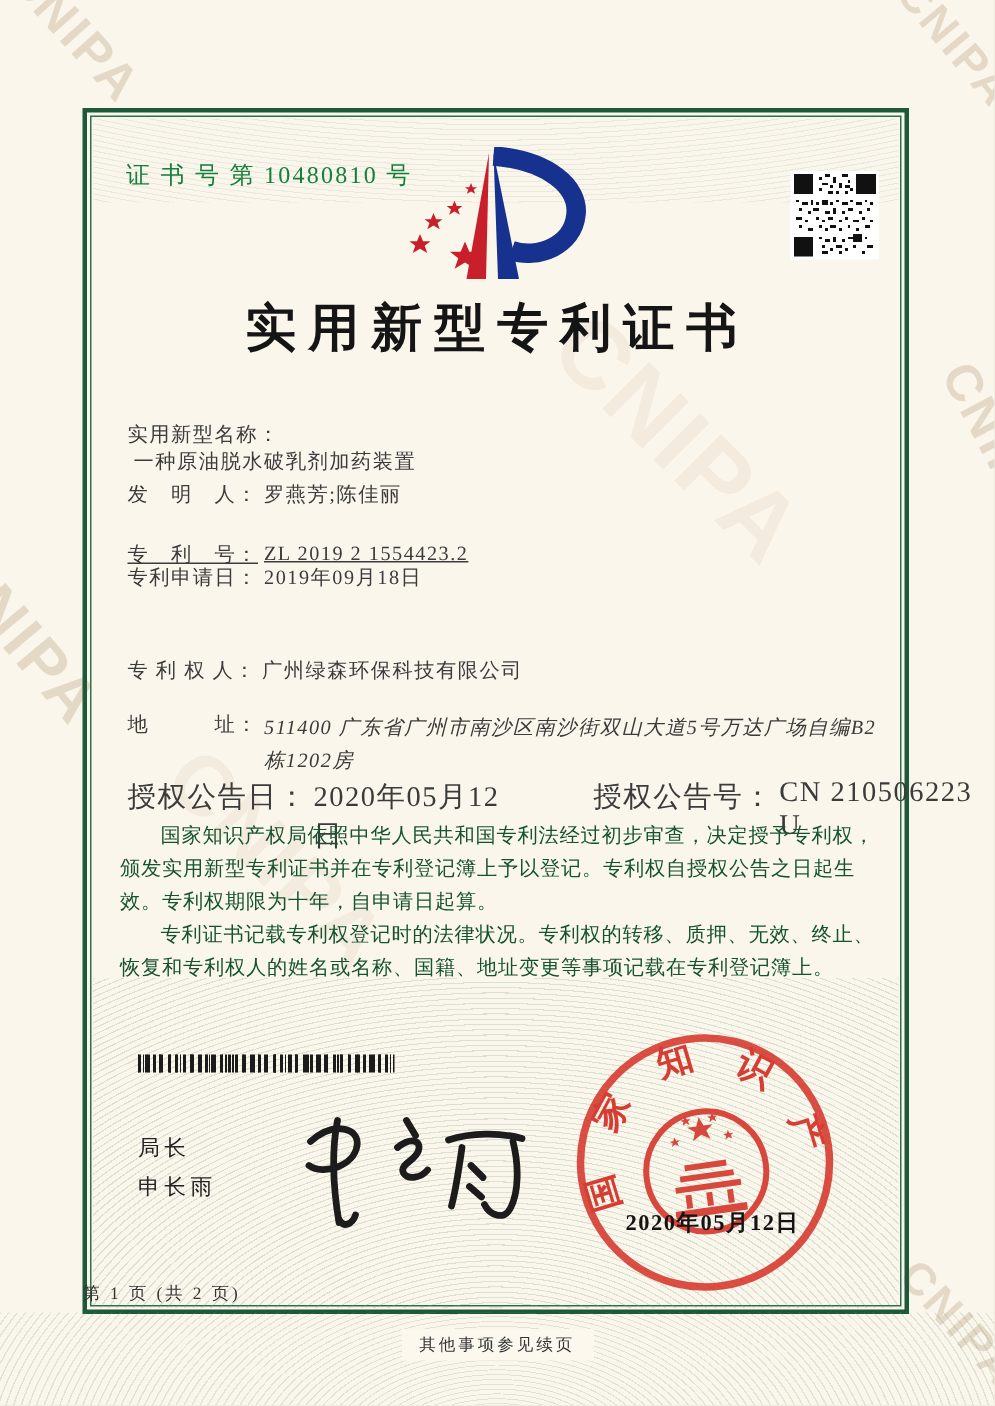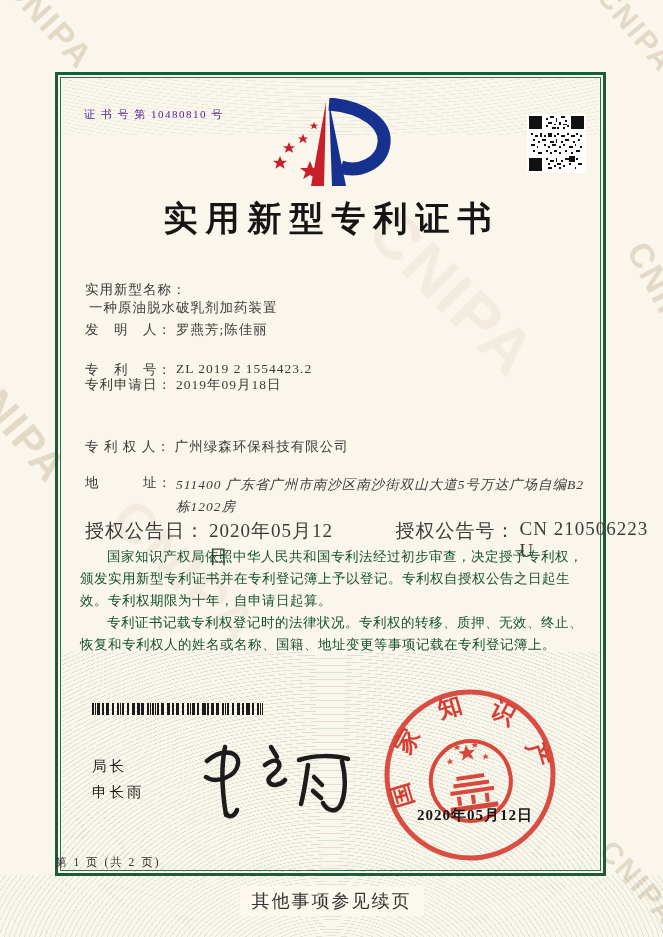--- a/index.html
+++ b/index.html
@@ -32,22 +32,22 @@
     position:absolute;left:62px;top:652px;width:537px;height:220px;
     background:repeating-radial-gradient(ellipse 1000px 700px at 50% 138%,
       transparent 0 4px, rgba(120,162,126,0.25) 4px 5px);
   }
   .waves-page-bottom{
     position:absolute;left:0;bottom:0;width:663px;height:62px;
     background:repeating-radial-gradient(ellipse 1400px 900px at 50% 170%,
       transparent 0 4px, rgba(120,162,126,0.22) 4px 5px);
   }
   
-  .cert-no{position:absolute;left:84px;top:107px;font-size:11px;
-    letter-spacing:1.5px;color:#4c1d95;text-align:center;}
+  .cert-no{position:absolute;left:84px;top:107px;font-size:16px;
+    letter-spacing:1.5px;color:#15803d;text-align:center;}
   .logo{position:absolute;left:266px;top:98px;}
   .qr{position:absolute;left:527px;top:114px;width:55px;height:55px;background:#fff;
       padding:2px;}
   .title{position:absolute;left:0;right:0;top:196px;text-align:center;
     font-size:34px;font-weight:bold;color:#151515;letter-spacing:8px;}
   
   .field-row{position:absolute;left:85px;font-size:13.5px;letter-spacing:1px;
     color:#3b3b3b;display:flex;align-items:flex-start;}
   .flabel{white-space:pre;flex:0 0 auto;}
   .fvalue{margin-left:4px;}
@@ -70,21 +70,21 @@
   .director{position:absolute;left:92px;top:753px;z-index:2;font-size:14.5px;
     letter-spacing:3px;color:#222;line-height:26px;
     font-family:"Liberation Sans","DejaVu Sans",sans-serif;}
   .signature{position:absolute;left:195px;top:733px;z-index:2;}
   .seal{position:absolute;left:382px;top:687px;z-index:3;transform:rotate(-8deg);opacity:0.95;}
   .seal-date{position:absolute;left:405px;top:806px;width:140px;z-index:4;
     text-align:center;font-size:15px;font-weight:bold;color:#141414;letter-spacing:1px;}
   .page-info{position:absolute;left:55px;top:855px;width:551px;text-align:left;
     font-size:11.5px;letter-spacing:2px;color:#333;z-index:2;}
   .note-wrap{position:absolute;left:0;top:886px;width:663px;text-align:center;z-index:2;}
-  .note{display:inline-block;background:#fcf8ee;padding:3px 12px;font-size:18px;
+  .note{display:inline-block;background:#fcf8ee;padding:3px 12px;font-size:11px;
     letter-spacing:2px;color:#333;}
 </style>
 </head>
 <body>
 
 <div class="page">
 
   <div class="wm" style="left:-8px;top:2px;font-size:34px;transform:rotate(48deg);">CNIPA</div>
   <div class="wm" style="left:585px;top:12px;font-size:30px;transform:rotate(50deg);">CNIPA</div>
   <div class="wm" style="left:606px;top:275px;font-size:34px;transform:rotate(62deg);">CNIPA</div>
@@ -196,21 +196,21 @@
   <div class="title">实用新型专利证书</div>
 
   <div class="field-row" style="top:281px;flex-direction:column;">
     <span class="flabel">实用新型名称：</span>
     <span class="fvalue">一种原油脱水破乳剂加药装置</span>
   </div>
   <div class="field-row" style="top:321px;">
     <span class="flabel">发　明　人：</span>
     <span class="fvalue">罗燕芳;陈佳丽</span>
   </div>
-  <div class="field-row" style="top:361px;">
+  <div class="field-row" style="top:361px;text-decoration:underline;">
     <span class="flabel">专　利　号：</span>
     <span class="fvalue">ZL 2019 2 1554423.2</span>
   </div>
   <div class="field-row" style="top:376px;">
     <span class="flabel">专利申请日：</span>
     <span class="fvalue">2019年09月18日</span>
   </div>
   <div class="field-row" style="top:438px;">
     <span class="flabel">专 利 权 人：</span>
     <span class="fvalue">广州绿森环保科技有限公司</span>

